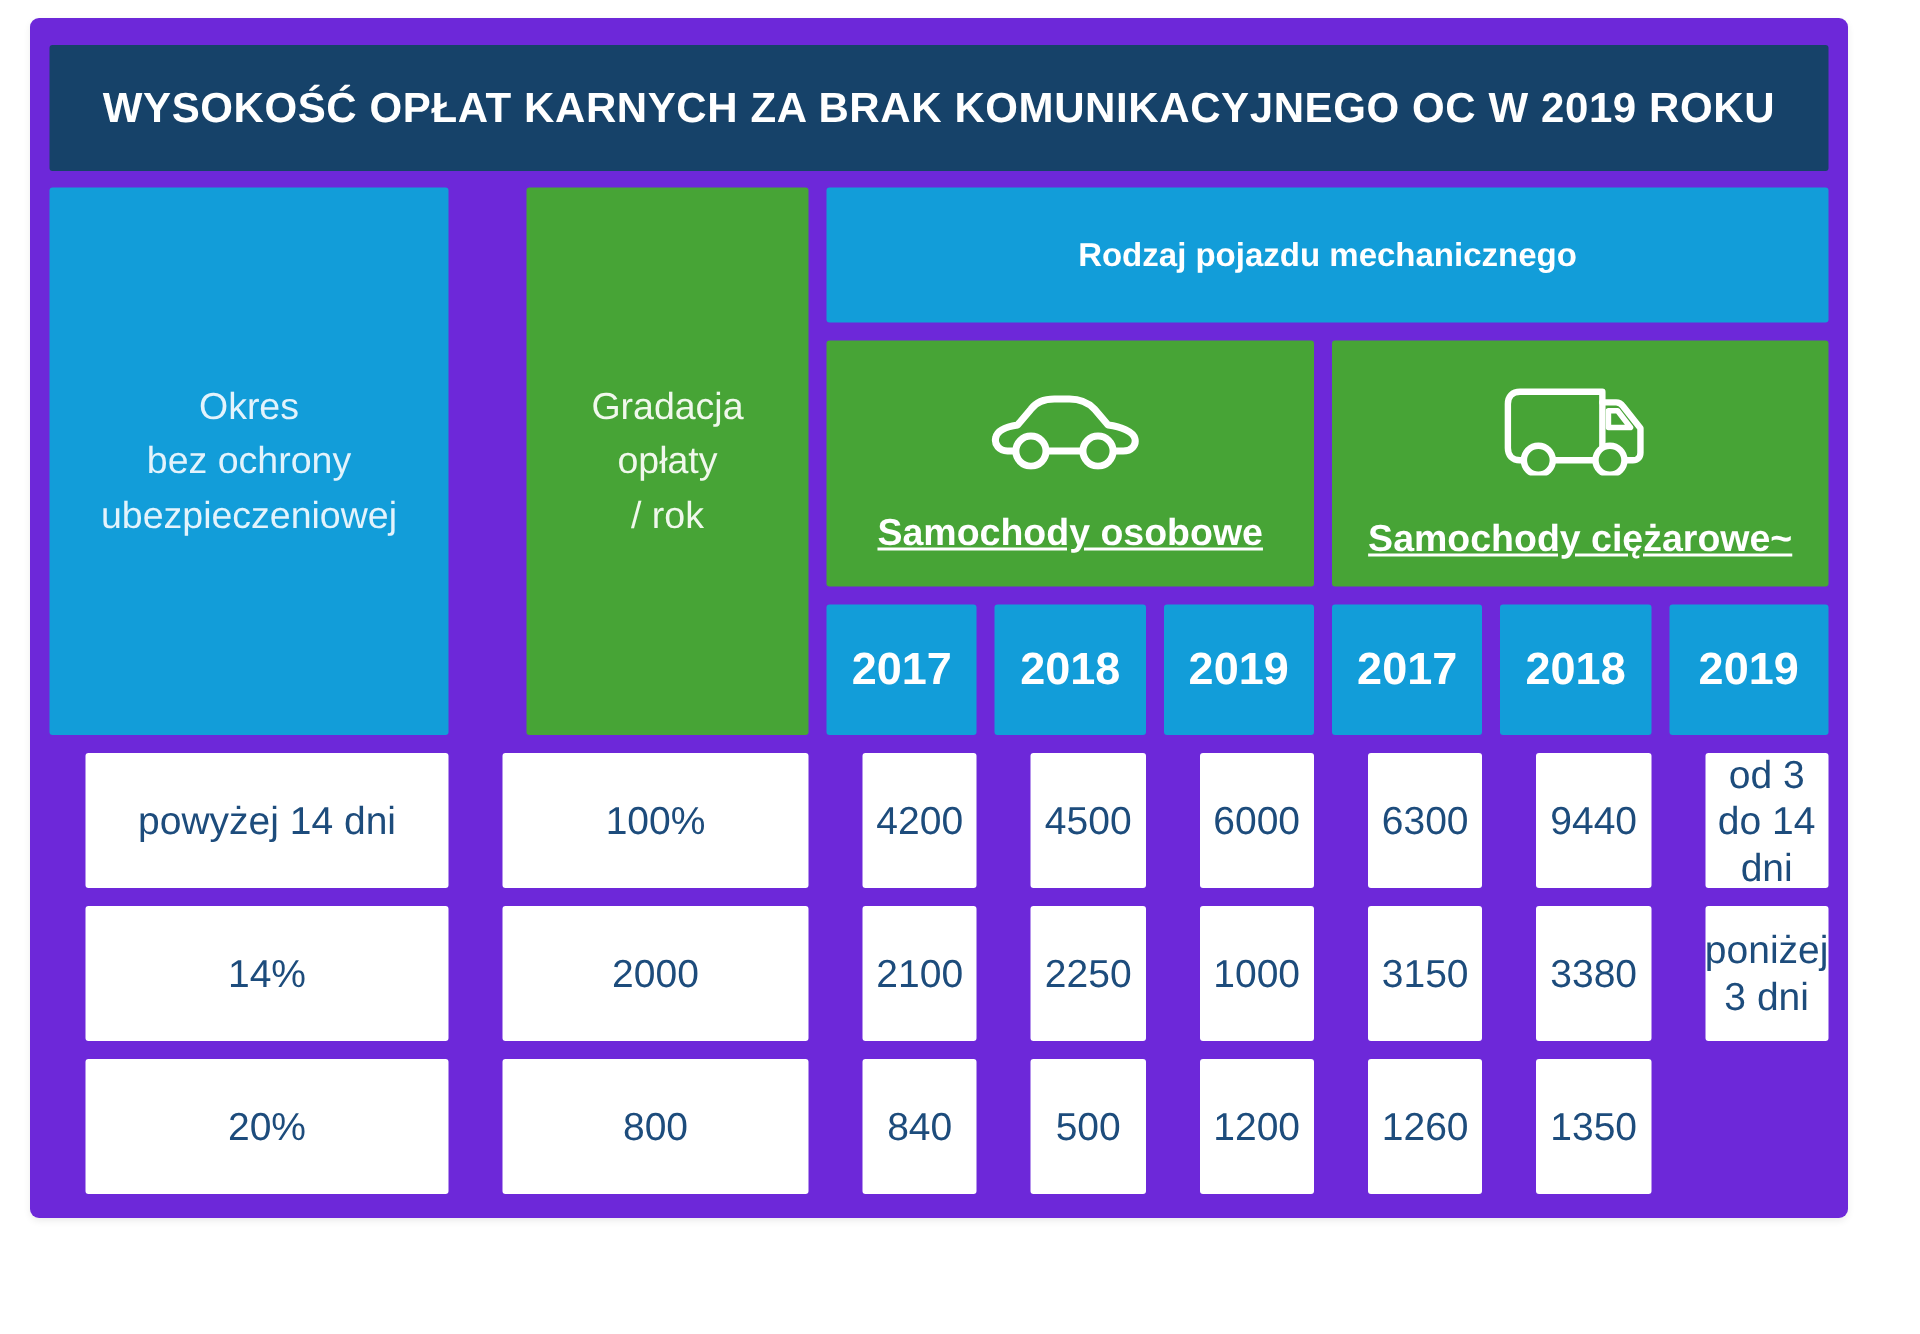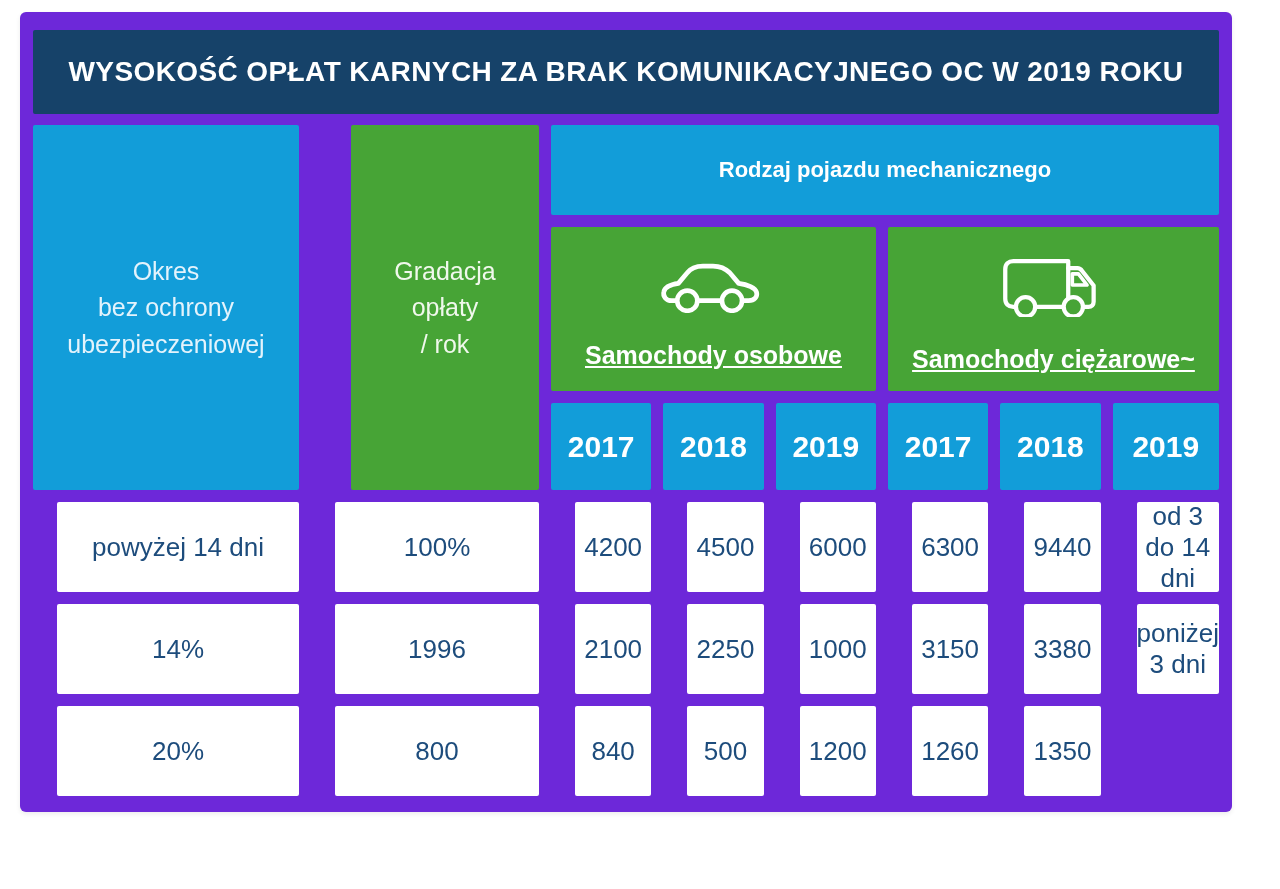--- a/index.html
+++ b/index.html
@@ -101,21 +101,21 @@
     <div class="cell white">powyżej 14 dni</div>
     <div class="cell white">100%</div>
     <div class="cell white">4200</div>
     <div class="cell white">4500</div>
     <div class="cell white">6000</div>
     <div class="cell white">6300</div>
     <div class="cell white">9440</div>
 
     <div class="cell white">od 3 do 14 dni</div>
     <div class="cell white">14%</div>
-    <div class="cell white">1996</div>
+    <div class="cell white">2000</div>
     <div class="cell white">2100</div>
     <div class="cell white">2250</div>
     <div class="cell white">1000</div>
     <div class="cell white">3150</div>
     <div class="cell white">3380</div>
 
     <div class="cell white">poniżej 3 dni</div>
     <div class="cell white">20%</div>
     <div class="cell white">800</div>
     <div class="cell white">840</div>

